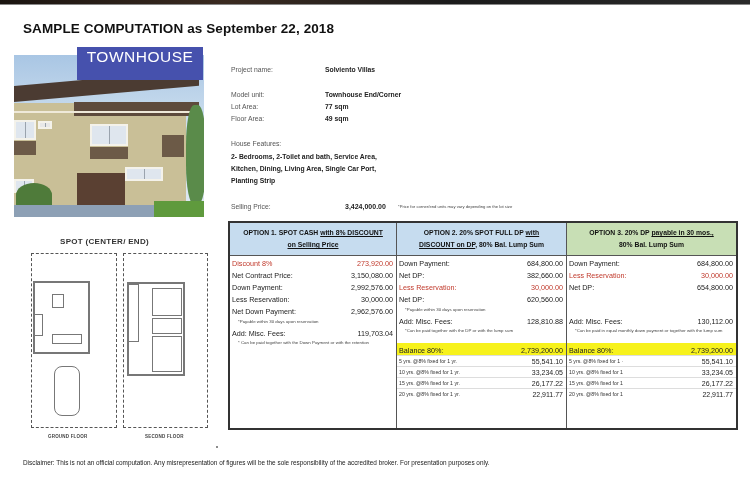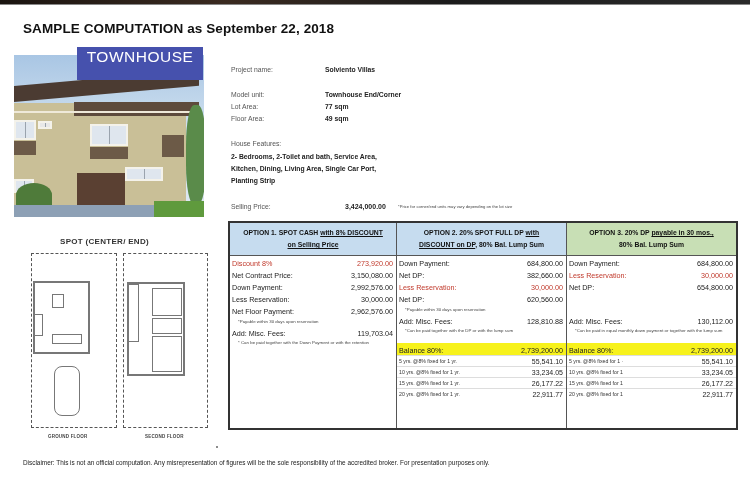--- a/index.html
+++ b/index.html
@@ -150,21 +150,21 @@
       </div>
     <div class="row">
         <span>Down Payment:</span>
         <span>2,992,576.00</span>
       </div>
     <div class="row">
         <span>Less Reservation:</span>
         <span>30,000.00</span>
       </div>
     <div class="row">
-        <span>Net Floor Payment:</span>
+        <span>Net Down Payment:</span>
         <span>2,962,576.00</span>
       </div>
     <div class="note one">*Payable within 30 days upon reservation</div>
     <div class="row">
         <span>Add: Misc. Fees:</span>
         <span>119,703.04</span>
       </div>
     <div class="note">* Can be paid together with the Down Payment or with the retention</div>
     <div style="height:4px"></div>
   </div>

